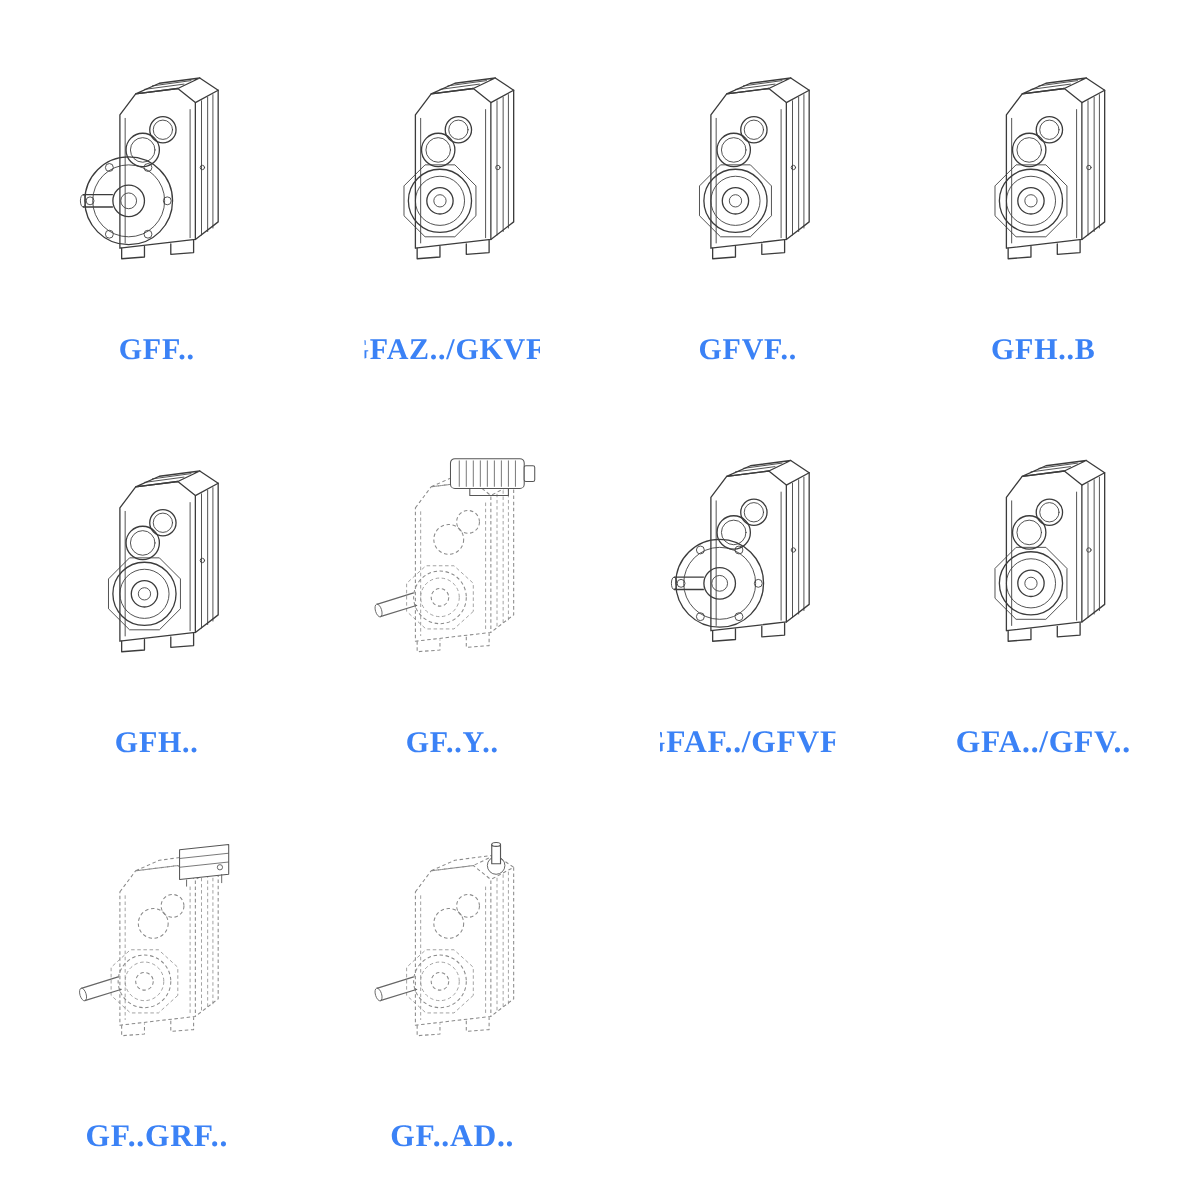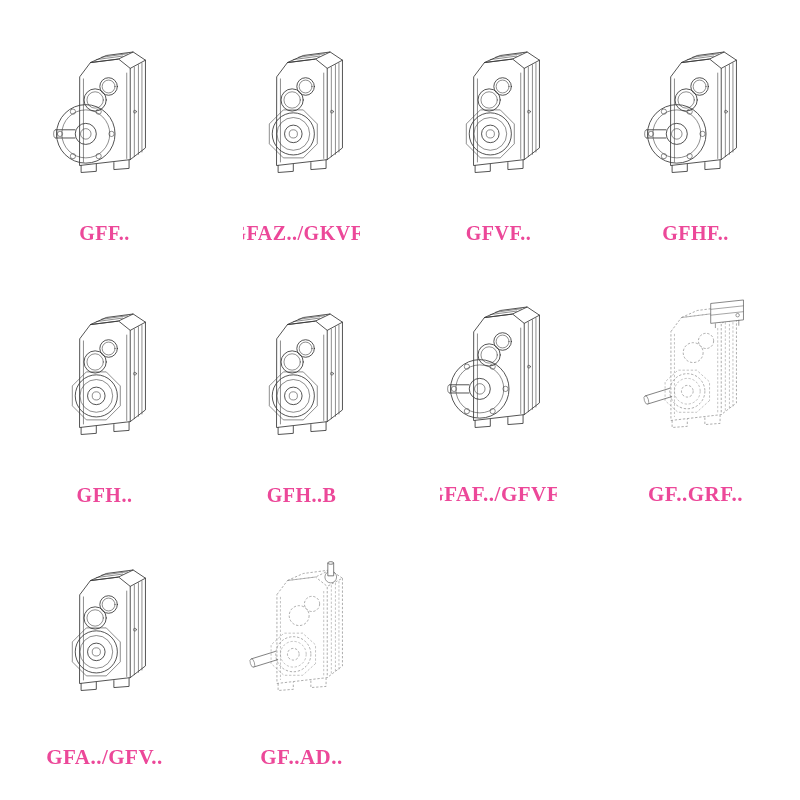--- a/index.html
+++ b/index.html
@@ -11,21 +11,21 @@
     grid-template-rows:repeat(3,1fr);
   }
   .cell{
     display:flex;flex-direction:column;align-items:center;justify-content:flex-end;
     overflow:hidden;
   }
   .cell .art{flex:1;display:flex;align-items:center;justify-content:center;width:100%;}
   .cell svg.draw{width:180px;height:212px;}
   .row3 svg.draw{width:188px;height:222px;}
   .label{
-    font-weight:bold;font-size:20px;letter-spacing:.5px;color:#ec4899;
+    font-weight:bold;font-size:20px;letter-spacing:.5px;color:#3b82f6;
     padding:2px 0 8px 0;text-align:center;white-space:nowrap;
   }
   .row3 .label{font-size:21px;}
   .cell:nth-child(11) .label,.cell:nth-child(12) .label{font-size:23px;}
   .cell:nth-child(12){border-left:1px solid #c9c9c9;border-top:4px solid #d946ef;margin-top:42px;}
   #defs-holder{position:absolute;width:0;height:0;overflow:hidden;}
 </style>
 </head>
 <body>
 
@@ -172,78 +172,78 @@
 
   <figure class="cell">
     <div class="art">
       <svg class="draw" viewBox="0 0 200 240">
           <use href="#gbx-hub"></use>
         </svg>
     </div>
     <figcaption class="label">GFVF..</figcaption>
   </figure>
 
-  <figure class="cell">
+
+  <figure class="cell">
+    <div class="art">
+      <svg class="draw" viewBox="0 0 200 240">
+          <use href="#gbx-hub"></use>
+        </svg>
+    </div>
+    <figcaption class="label">GFH..B</figcaption>
+  </figure>
+
+  <figure class="cell">
+    <div class="art">
+      <svg class="draw" viewBox="0 0 200 240">
+          <use href="#gbx-hub"></use>
+        </svg>
+    </div>
+    <figcaption class="label">GFH..</figcaption>
+  </figure>
+
+
+  <figure class="cell">
+    <div class="art">
+      <svg class="draw" viewBox="0 0 200 240">
+          <use href="#gbx-y"></use>
+        </svg>
+    </div>
+    <figcaption class="label">GF..Y..</figcaption>
+  </figure>
+
+  <figure class="cell row3">
     <div class="art">
       <svg class="draw" viewBox="0 0 200 240">
           <use href="#gbx-flange"></use>
         </svg>
     </div>
-    <figcaption class="label">GFHF..</figcaption>
-  </figure>
-
-  <figure class="cell">
-    <div class="art">
-      <svg class="draw" viewBox="0 0 200 240">
-          <use href="#gbx-hub"></use>
-        </svg>
-    </div>
-    <figcaption class="label">GFH..</figcaption>
-  </figure>
-
-  <figure class="cell">
-    <div class="art">
-      <svg class="draw" viewBox="0 0 200 240">
-          <use href="#gbx-hub"></use>
-        </svg>
-    </div>
-    <figcaption class="label">GFH..B</figcaption>
-  </figure>
-
-
-
-  <figure class="cell row3">
-    <div class="art">
-      <svg class="draw" viewBox="0 0 200 240">
-          <use href="#gbx-flange"></use>
-        </svg>
-    </div>
     <figcaption class="label">GFAF../GFVF..</figcaption>
   </figure>
 
   <figure class="cell row3">
     <div class="art">
       <svg class="draw" viewBox="0 0 200 240">
+          <use href="#gbx-hub"></use>
+        </svg>
+    </div>
+    <figcaption class="label">GFA../GFV..</figcaption>
+  </figure>
+
+  <figure class="cell row3">
+    <div class="art">
+      <svg class="draw" viewBox="0 0 200 240">
           <use href="#gbx-grf"></use>
         </svg>
     </div>
     <figcaption class="label">GF..GRF..</figcaption>
   </figure>
 
   <figure class="cell row3">
     <div class="art">
       <svg class="draw" viewBox="0 0 200 240">
-          <use href="#gbx-hub"></use>
-        </svg>
-    </div>
-    <figcaption class="label">GFA../GFV..</figcaption>
-  </figure>
-
-  <figure class="cell row3">
-    <div class="art">
-      <svg class="draw" viewBox="0 0 200 240">
           <use href="#gbx-ad"></use>
         </svg>
     </div>
     <figcaption class="label">GF..AD..</figcaption>
   </figure>
 
 </main>
 
 </body></html>

